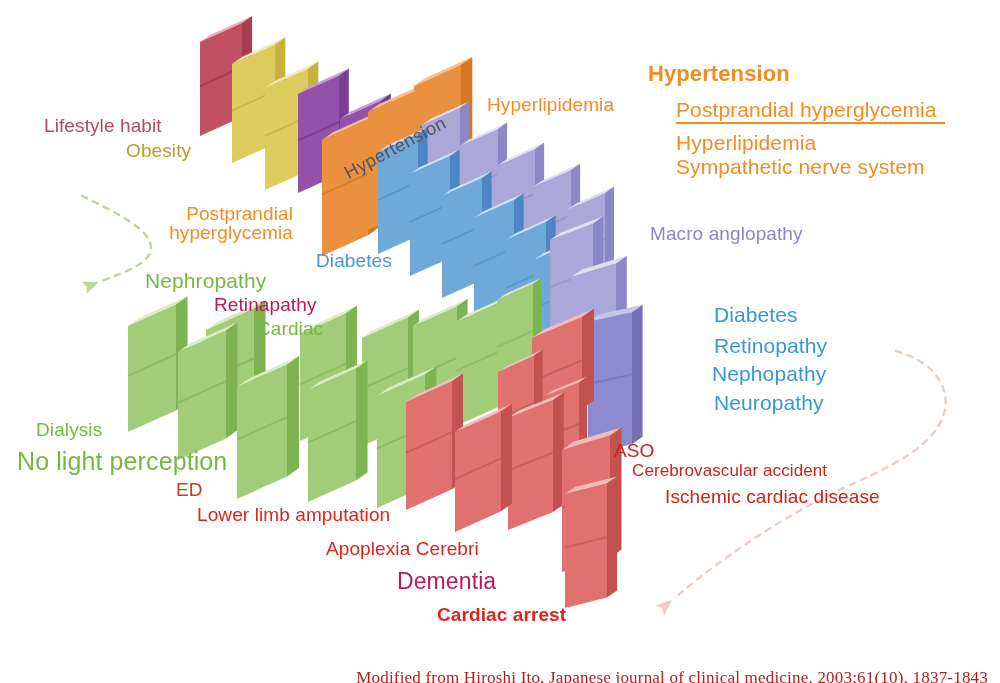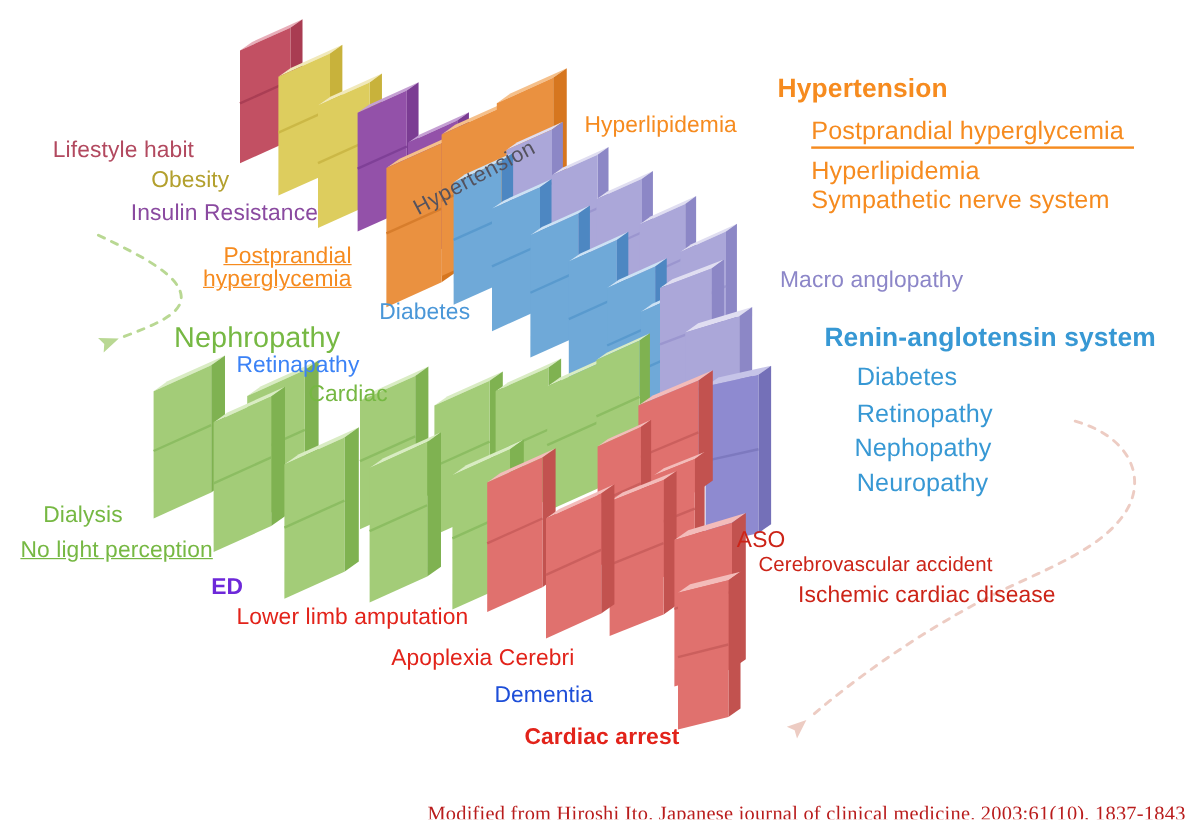--- a/index.html
+++ b/index.html
@@ -12,21 +12,21 @@
   }
   #scene{position:absolute;left:0;top:0;}
   #labels{position:absolute;left:0;top:0;width:1000px;height:683px;pointer-events:none;}
   .lbl{
     position:absolute;
     white-space:pre-line;
     line-height:1.02;
     letter-spacing:.1px;
   }
   .lbl.bold{font-weight:bold;}
-  .lbl.right{text-align:right;text-decoration:underline;}
+  .lbl.right{text-align:right;}
   .lbl.underline{border-bottom:2px solid currentColor;padding-bottom:2px;padding-right:8px;}
   .citation{
     position:absolute;
     right:12px;top:668px;
     font-family:"Liberation Serif", serif;
     font-size:17px;
     color:#b91c1c;
     letter-spacing:.2px;
   }
 </style>
@@ -287,43 +287,41 @@
         <path d="M 0 0 L 16 -6.5 L 13 0 L 16 6.5 Z" fill="#b9d893" transform="translate(99,282) rotate(159)"></path>
       </g>
       <g>
         <path d="M 896 351 C 942 364, 955 398, 939 425 C 920 457, 872 474, 833 493 C 788 515, 727 553, 676 597" fill="none" stroke="#edccc3" stroke-width="2.4" stroke-dasharray="5.5 6.5" stroke-linecap="round"></path>
         <path d="M 0 0 L 16 -6.5 L 13 0 L 16 6.5 Z" fill="#edccc3" transform="translate(672,600) rotate(139)"></path>
       </g>
     </svg>
   <div id="labels">
       <div class="lbl" style="left: 44px; top: 116px; font-size: 19px; color: rgb(178, 73, 95);">Lifestyle habit</div>
       <div class="lbl" style="left: 126px; top: 141px; font-size: 19px; color: rgb(179, 160, 46);">Obesity</div>
-      <div class="lbl" style="left: 109px; top: 168px; font-size: 19px; color: rgb(138, 74, 160);">Insulin Resistance</div>
       <div class="lbl right" style="right: 707px; top: 204px; font-size: 19px; color: rgb(246, 139, 31);">Postprandial
 hyperglycemia</div>
       <div class="lbl" style="left: 316px; top: 251px; font-size: 19px; color: rgb(74, 151, 216);">Diabetes</div>
       <div class="lbl" style="left: 487px; top: 95px; font-size: 19px; color: rgb(246, 139, 31);">Hyperlipidemia</div>
       <div class="lbl bold" style="left: 648px; top: 63px; font-size: 22px; color: rgb(246, 139, 31);">Hypertension</div>
       <div class="lbl underline" style="left: 676px; top: 99px; font-size: 21px; color: rgb(246, 139, 31);">Postprandial hyperglycemia</div>
       <div class="lbl" style="left: 676px; top: 132px; font-size: 21px; color: rgb(246, 139, 31);">Hyperlipidemia</div>
       <div class="lbl" style="left: 650px; top: 224px; font-size: 19px; color: rgb(140, 134, 200);">Macro anglopathy</div>
       <div class="lbl" style="left: 676px; top: 156px; font-size: 21px; color: rgb(246, 139, 31);">Sympathetic nerve system</div>
-      <div class="lbl bold" style="left: 687px; top: 270px; font-size: 22px; color: rgb(55, 152, 212);">Renin-anglotensin system</div>
       <div class="lbl" style="left: 714px; top: 304px; font-size: 21px; color: rgb(55, 152, 212);">Diabetes</div>
       <div class="lbl" style="left: 714px; top: 335px; font-size: 21px; color: rgb(55, 152, 212);">Retinopathy</div>
       <div class="lbl" style="left: 712px; top: 363px; font-size: 21px; color: rgb(55, 152, 212);">Nephopathy</div>
       <div class="lbl" style="left: 714px; top: 392px; font-size: 21px; color: rgb(55, 152, 212);">Neuropathy</div>
-      <div class="lbl" style="left: 145px; top: 270px; font-size: 24px; color: rgb(118, 184, 67);">Nephropathy</div>
-      <div class="lbl" style="left: 197px; top: 295px; font-size: 19px; color: #3b82f6;">Retinapathy</div>
+      <div class="lbl" style="left: 145px; top: 270px; font-size: 21px; color: rgb(118, 184, 67);">Nephropathy</div>
+      <div class="lbl" style="left: 214px; top: 295px; font-size: 19px; color: #be185d;">Retinapathy</div>
       <div class="lbl" style="left: 257px; top: 319px; font-size: 19px; color: rgb(118, 184, 67);">Cardiac</div>
       <div class="lbl" style="left: 36px; top: 420px; font-size: 19px; color: rgb(118, 184, 67);">Dialysis</div>
-      <div class="lbl" style="left: 17px; top: 449px; font-size: 19px; color: rgb(118, 184, 67); text-decoration: underline;">No light perception</div>
-      <div class="lbl" style="left: 176px; top: 480px; font-size: 19px; color: #6d28d9; font-weight: bold;">ED</div>
+      <div class="lbl" style="left: 17px; top: 449px; font-size: 25px; color: rgb(118, 184, 67);">No light perception</div>
+      <div class="lbl" style="left: 176px; top: 480px; font-size: 19px; color: #c2410c;">ED</div>
       <div class="lbl" style="left: 197px; top: 505px; font-size: 19px; color: rgb(226, 35, 26);">Lower limb amputation</div>
       <div class="lbl" style="left: 292px; top: 539px; font-size: 19px; color: rgb(226, 35, 26); margin-left: 34px;">Apoplexia Cerebri</div>
-      <div class="lbl" style="left: 412px; top: 570px; font-size: 19px; color: #1d4ed8;">Dementia</div>
+      <div class="lbl" style="left: 397px; top: 570px; font-size: 23px; color: #be185d;">Dementia</div>
       <div class="lbl" style="left: 437px; top: 605px; font-size: 19px; color: rgb(226, 35, 26); font-weight: bold;">Cardiac arrest</div>
       <div class="lbl" style="left: 614px; top: 441px; font-size: 19px; color: rgb(204, 36, 24);">ASO</div>
       <div class="lbl" style="left: 632px; top: 462px; font-size: 17px; color: rgb(204, 36, 24);">Cerebrovascular accident</div>
       <div class="lbl" style="left: 665px; top: 487px; font-size: 19px; color: rgb(204, 36, 24);">Ischemic cardiac disease</div>
     </div>
   <div class="citation">Modified from Hiroshi Ito. Japanese journal of clinical medicine. 2003;61(10), 1837-1843</div>
 </div>
 
 </body></html>

